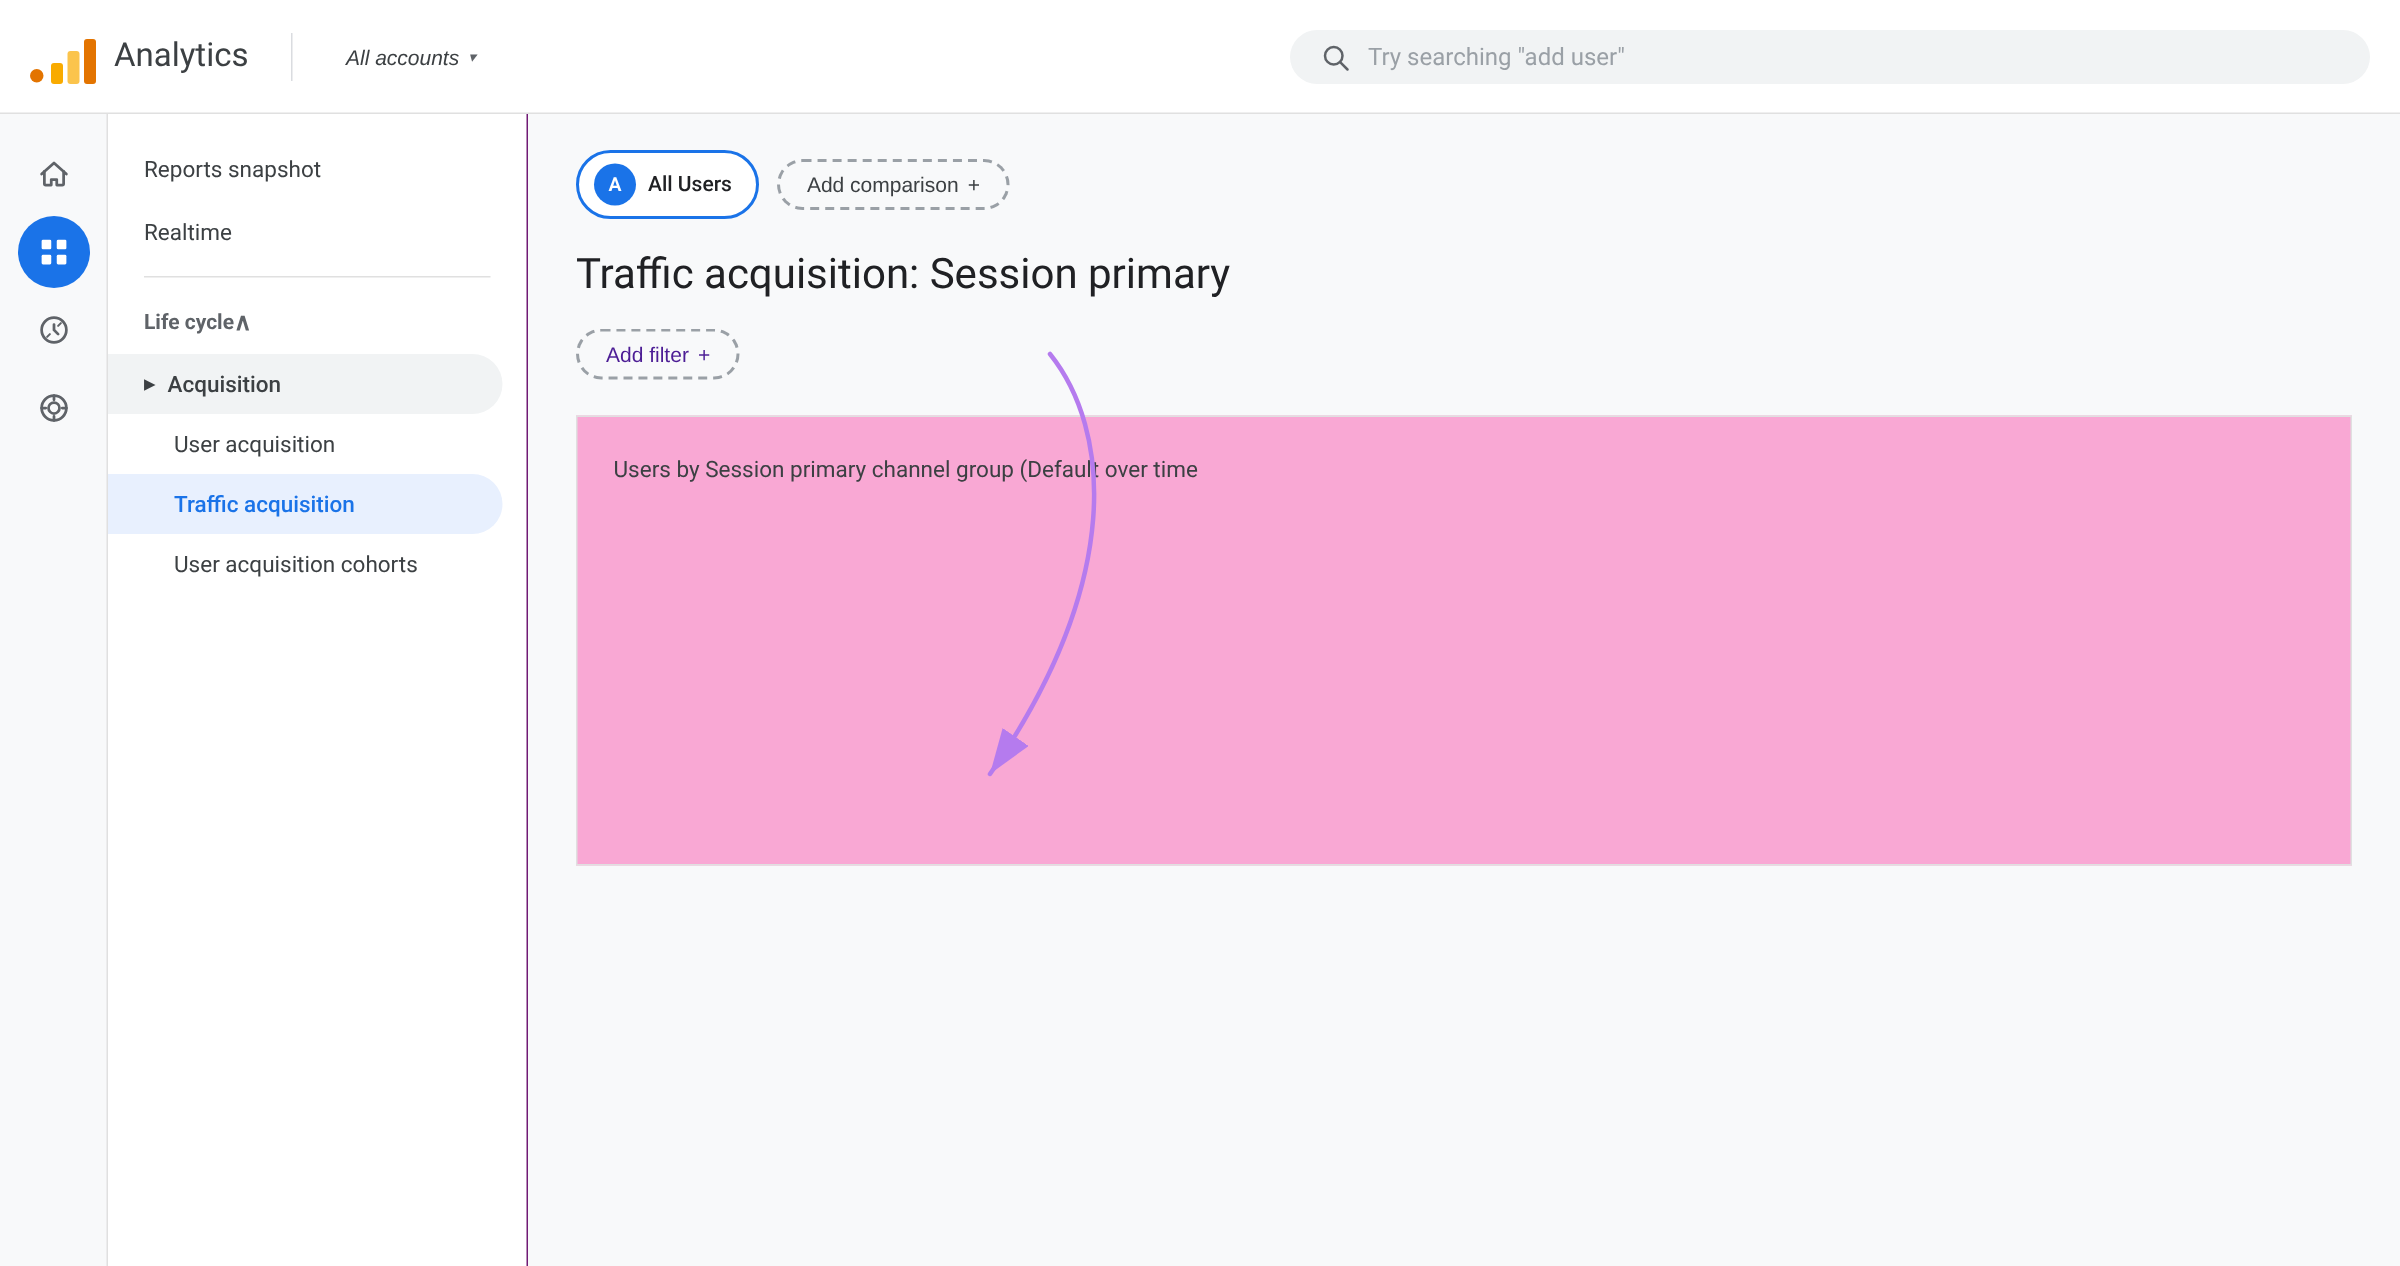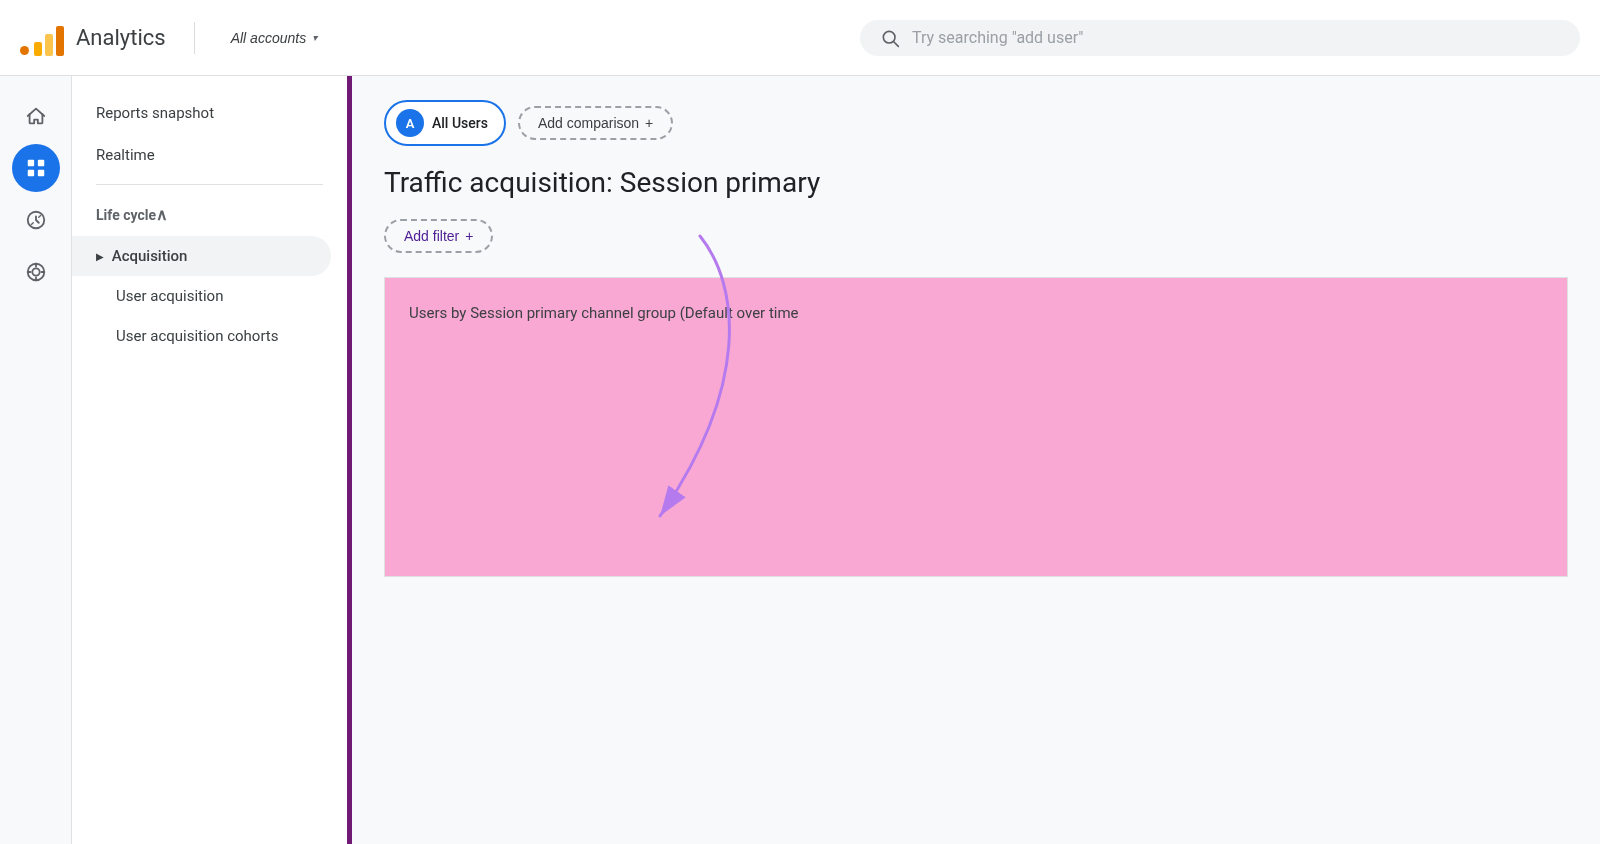--- a/index.html
+++ b/index.html
@@ -135,21 +135,21 @@
     }
     .icon-btn.active {
       background: #1a73e8;
       color: #fff;
     }
 
     
     .nav-sidebar {
       width: 280px;
       background: #fff;
-      border-right: 5px solid #701a75;
+      border-right: 1px solid #701a75;
       padding: 16px 0;
       overflow-y: auto;
       flex-shrink: 0;
     }
     .nav-item {
       padding: 12px 24px;
       font-size: 15px;
       color: #3c4043;
       cursor: pointer;
       display: flex;
@@ -374,20 +374,23 @@
       <span>Life cycle</span>
       <span style="font-size:16px; color:#5f6368;">∧</span>
     </div>
     <div class="acquisition-header">
       <span style="font-size:10px;">▶</span>
       <span>Acquisition</span>
     </div>
     <div class="nav-sub-item">
       <span>User acquisition</span>
     </div>
+    <div class="nav-sub-item active">
+      <span>Traffic acquisition</span>
+    </div>
     <div class="nav-sub-item">
       <span>User acquisition cohorts</span>
     </div>
   </nav>
 
   <main class="main-content">
     <div class="comparison-bar">
       <div class="all-users-pill">
         <div class="all-users-avatar">A</div>
         <span class="all-users-label">All Users</span>

